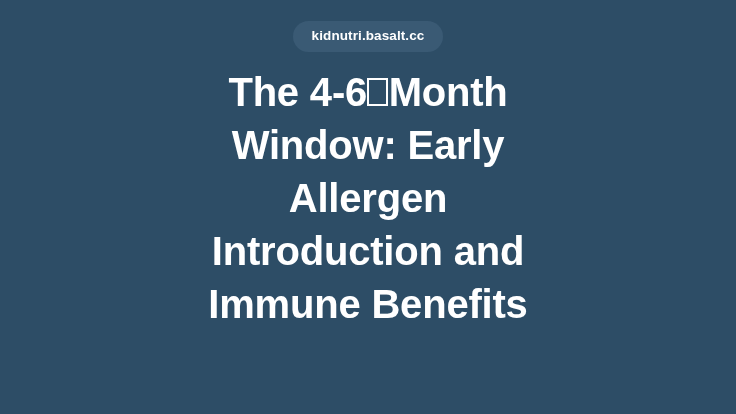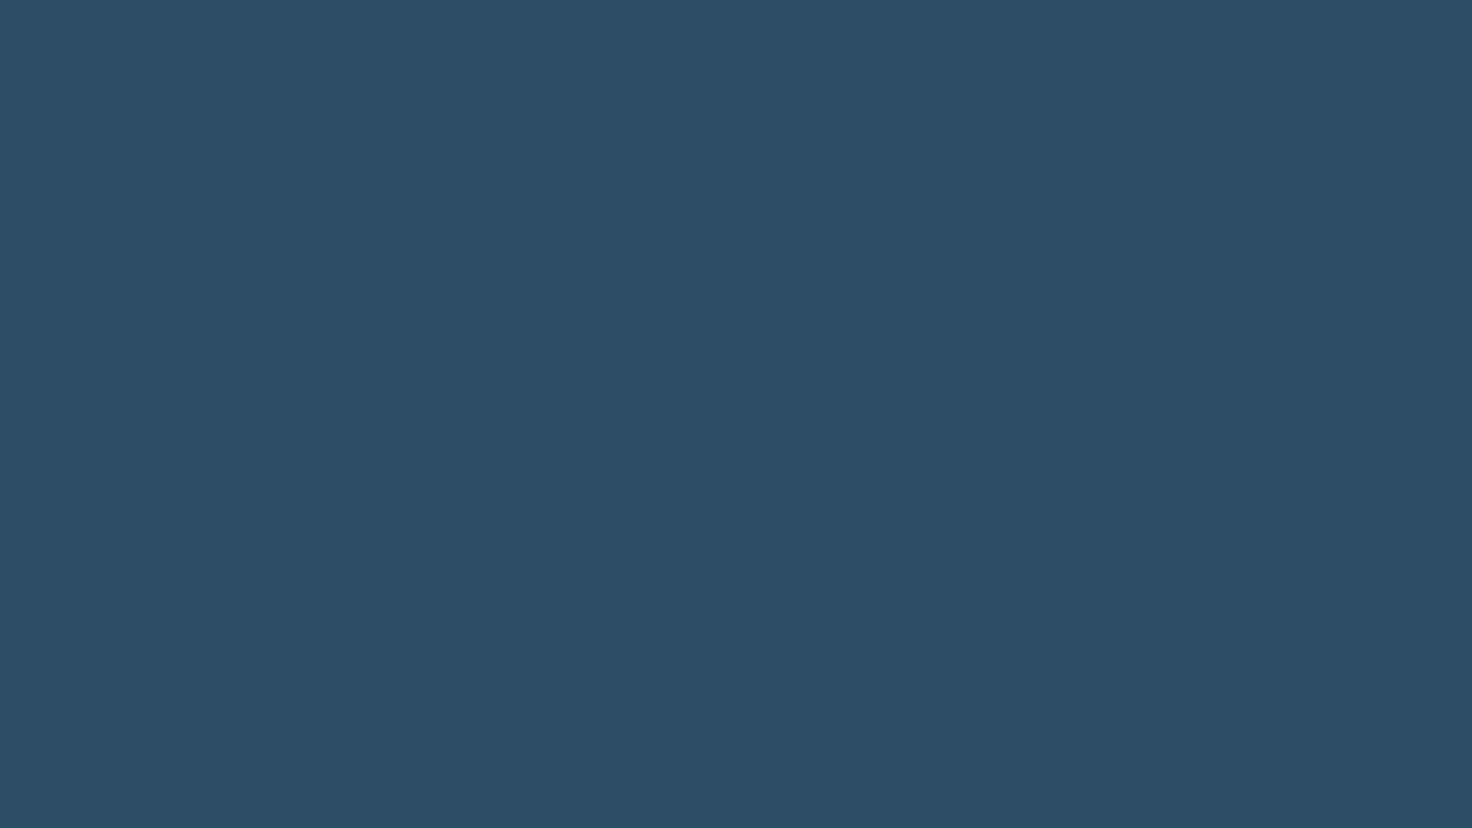--- a/index.html
+++ b/index.html
@@ -65,15 +65,19 @@
     box-sizing: border-box;
     vertical-align: -0.01em;
     margin: 0 0.01em;
   }
 </style>
 </head>
 <body>
 
 <div class="card">
 
+  <div class="badge">kidnutri.basalt.cc</div>
 
+  <div class="title-wrap">
+    <h1 class="title"><span>The 4-6</span><span class="tofu"></span><span>Month Window: Early Allergen Introduction and Immune Benefits</span></h1>
+  </div>
 
 </div>
 
 </body></html>

